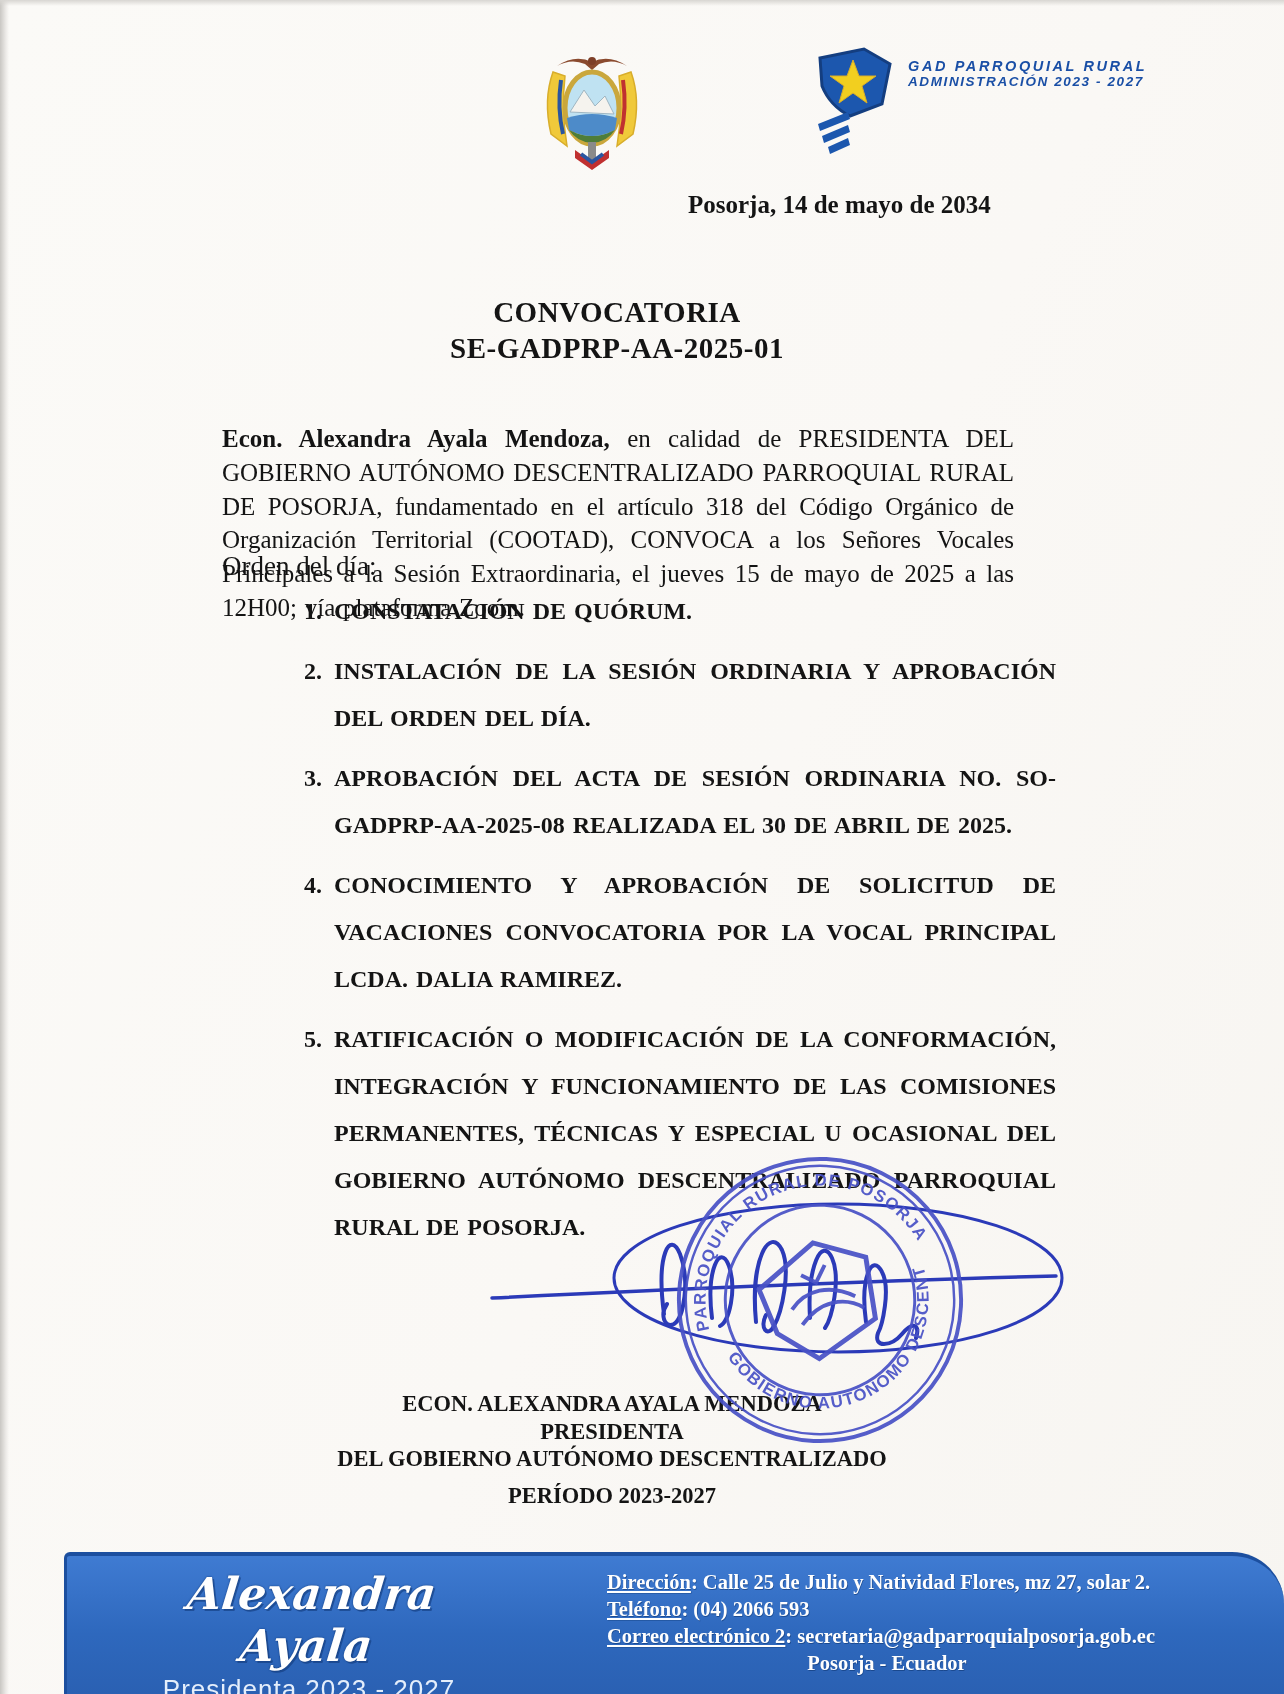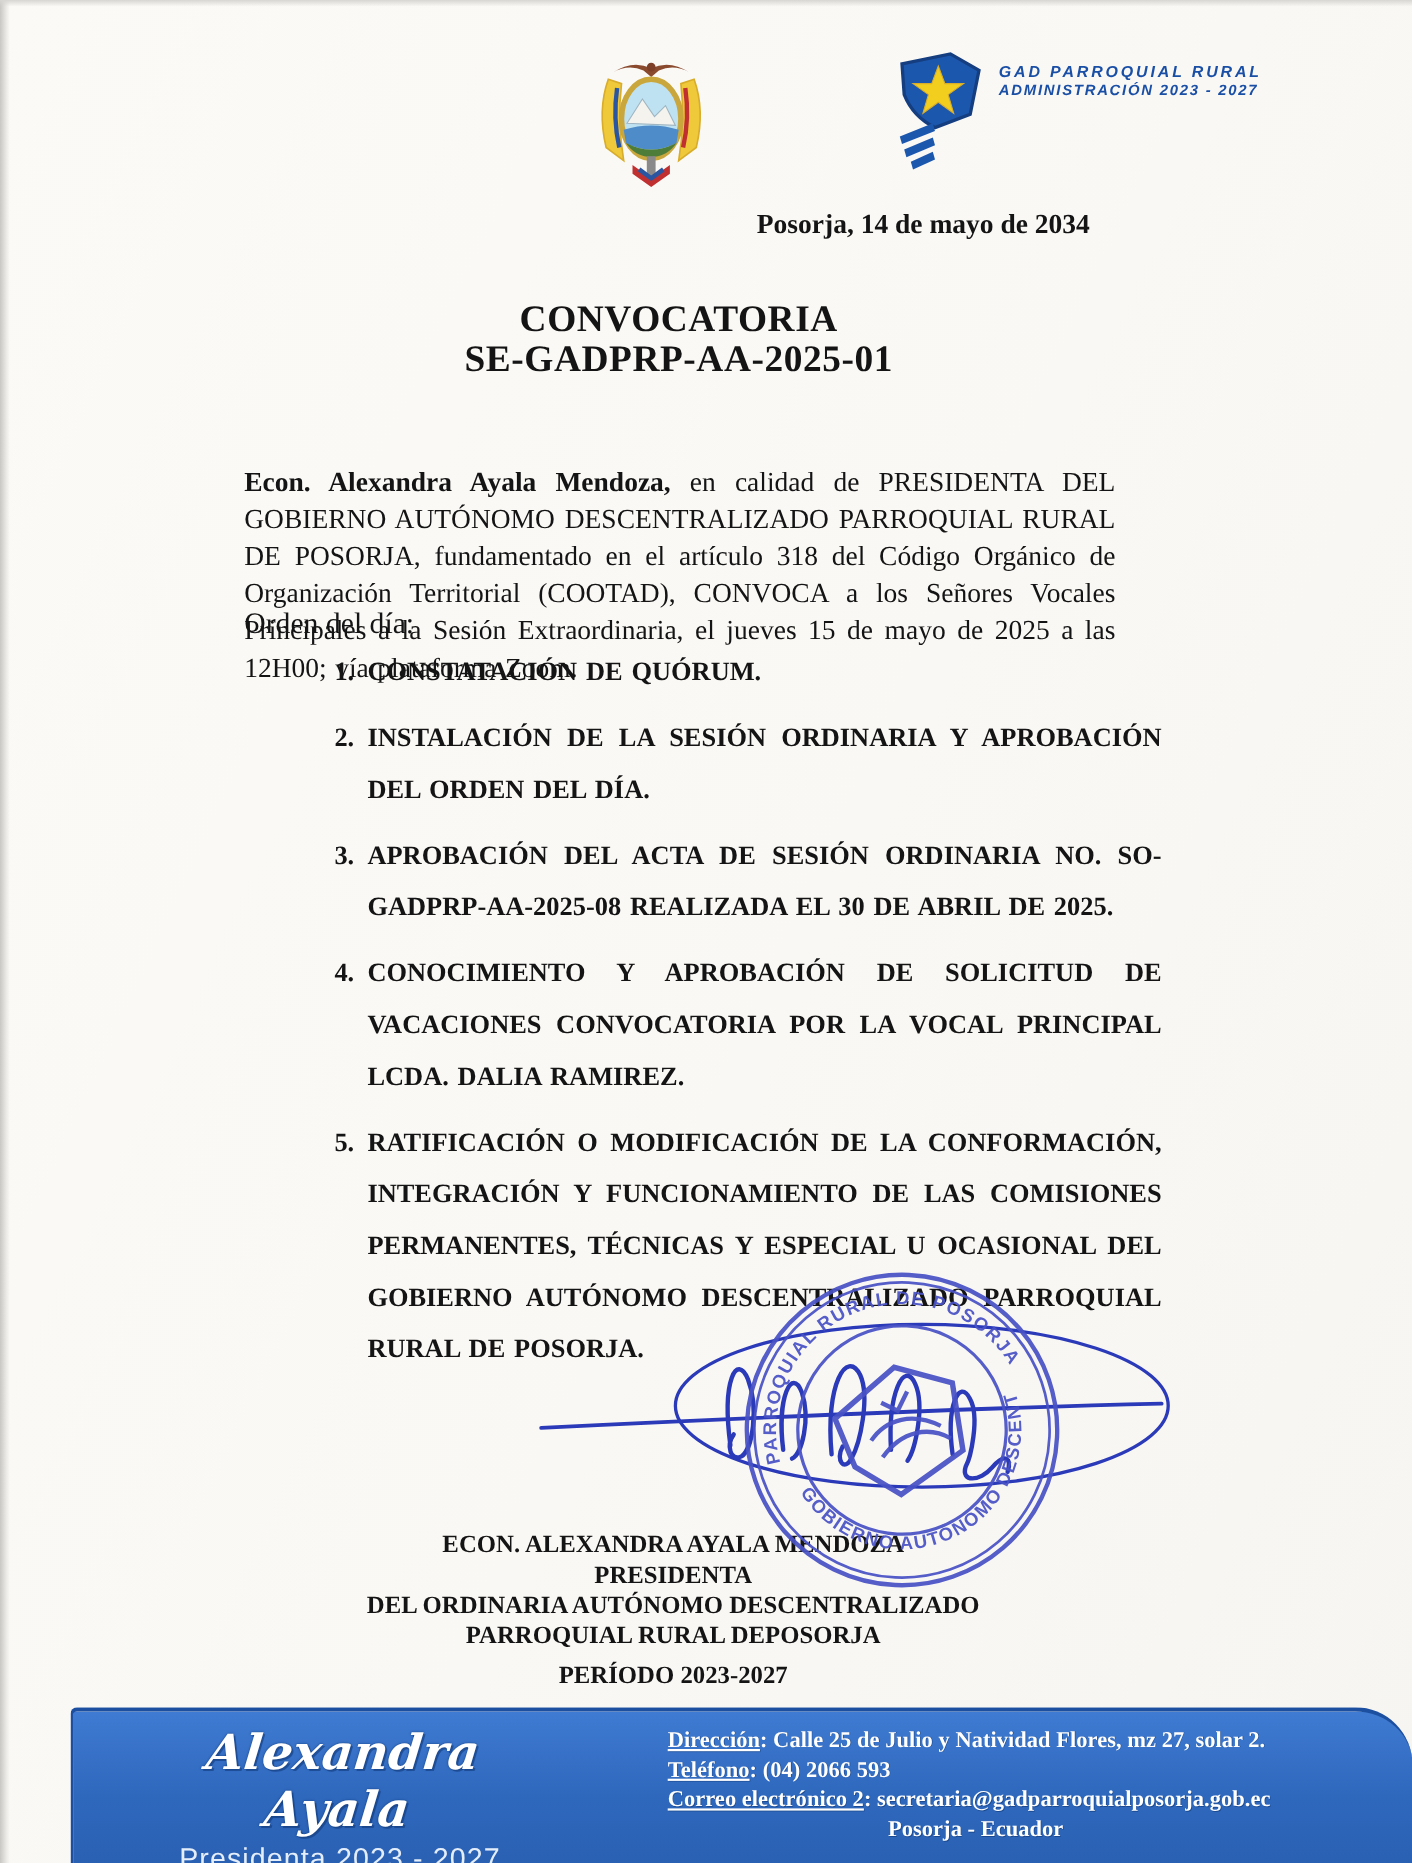--- a/index.html
+++ b/index.html
@@ -18,22 +18,22 @@
   .logo{position:absolute;left:808px;top:46px;display:flex;gap:10px;align-items:flex-start;}
   .logo-shield{width:90px;height:112px;flex:0 0 auto;}
   .logo-text{padding-top:12px;font-family:"Liberation Sans",sans-serif;color:#1c57ae;}
   .logo-line1{font-size:14.5px;font-weight:bold;font-style:italic;letter-spacing:2.6px;color:#1a4fa6;white-space:nowrap;}
   .logo-name{font-size:51px;line-height:50px;font-weight:bold;letter-spacing:1.5px;color:#2160bb;
     text-shadow:1.5px 1.5px 0 #9db9e2;white-space:nowrap;}
   .logo-line3{font-size:13.5px;font-weight:bold;font-style:italic;letter-spacing:1.6px;color:#1a4fa6;white-space:nowrap;}
 
   .date-line{position:absolute;left:688px;top:191px;font-size:25px;font-weight:600;}
 
-  .title-block{position:absolute;left:222px;top:273px;width:790px;text-align:center;
-    font-weight:bold;font-size:34px;line-height:36px;letter-spacing:.5px;}
+  .title-block{position:absolute;left:222px;top:294px;width:790px;text-align:center;
+    font-weight:bold;font-size:29px;line-height:36px;letter-spacing:.5px;}
 
   .intro{position:absolute;left:222px;top:397px;width:792px;font-size:25px;line-height:33.8px;
     text-align:justify;word-spacing:1.5px;}
   .intro b{font-weight:bold;}
 
   .agenda-heading{position:absolute;left:222px;top:551px;font-size:27px;font-weight:normal;}
 
   .agenda{position:absolute;left:252px;top:588px;width:726px;margin:0;padding:0 0 0 78px;}
   .agenda li{font-size:24px;font-weight:bold;line-height:47px;margin-bottom:13px;
     text-align:justify;text-align-last:left;word-spacing:2px;padding-left:4px;}
@@ -115,22 +115,21 @@
   <ol class="agenda">
     <li>CONSTATACIÓN DE QUÓRUM.</li>
     <li>INSTALACIÓN DE LA SESIÓN ORDINARIA Y APROBACIÓN DEL ORDEN DEL DÍA.</li>
     <li>APROBACIÓN DEL ACTA DE SESIÓN ORDINARIA NO. SO-GADPRP-AA-2025-08 REALIZADA EL 30 DE ABRIL DE 2025.</li>
     <li>CONOCIMIENTO Y APROBACIÓN DE SOLICITUD DE VACACIONES CONVOCATORIA POR LA VOCAL PRINCIPAL LCDA. DALIA RAMIREZ.</li>
     <li>RATIFICACIÓN O MODIFICACIÓN DE LA CONFORMACIÓN, INTEGRACIÓN Y FUNCIONAMIENTO DE LAS COMISIONES PERMANENTES, TÉCNICAS Y ESPECIAL U OCASIONAL DEL GOBIERNO AUTÓNOMO DESCENTRALIZADO PARROQUIAL RURAL DE POSORJA.</li>
   </ol>
 
   <div class="sig-block">
     <div>ECON. ALEXANDRA AYALA MENDOZA PRESIDENTA</div>
-    <div>DEL ORDINARIA AUTÓNOMO DESCENTRALIZADO</div>
-    <div>PARROQUIAL RURAL DEPOSORJA</div>
+    <div>DEL GOBIERNO AUTÓNOMO DESCENTRALIZADO</div>
     <div class="sig-period">PERÍODO 2023-2027</div>
   </div>
 
   <svg class="sig-svg" viewBox="0 0 600 172" fill="none" stroke="#2b3ab8" stroke-linecap="round">
     <ellipse cx="370" cy="82" rx="224" ry="74" stroke-width="3"></ellipse>
     <path stroke-width="4" d="M196,118 C188,58 202,34 212,58 C222,84 216,122 206,128 C196,133 192,118 199,108"></path>
     <path stroke-width="4" d="M244,122 C238,74 252,46 261,70 C269,94 261,126 252,130"></path>
     <path stroke-width="4" d="M288,126 C282,62 302,30 314,54 C323,74 314,116 306,130 C300,142 291,132 298,119"></path>
     <path stroke-width="4" d="M342,122 C339,70 354,40 364,62 C373,82 364,122 357,132"></path>
     <path stroke-width="4" d="M398,126 C392,82 404,56 414,76 C423,93 414,130 410,137 C405,152 423,151 434,138 C446,124 452,130 448,142"></path>

